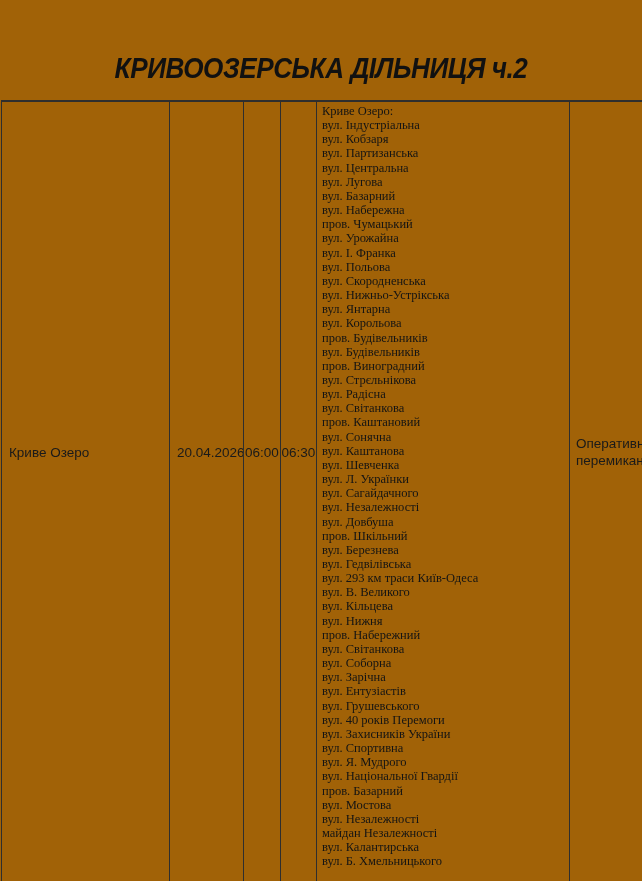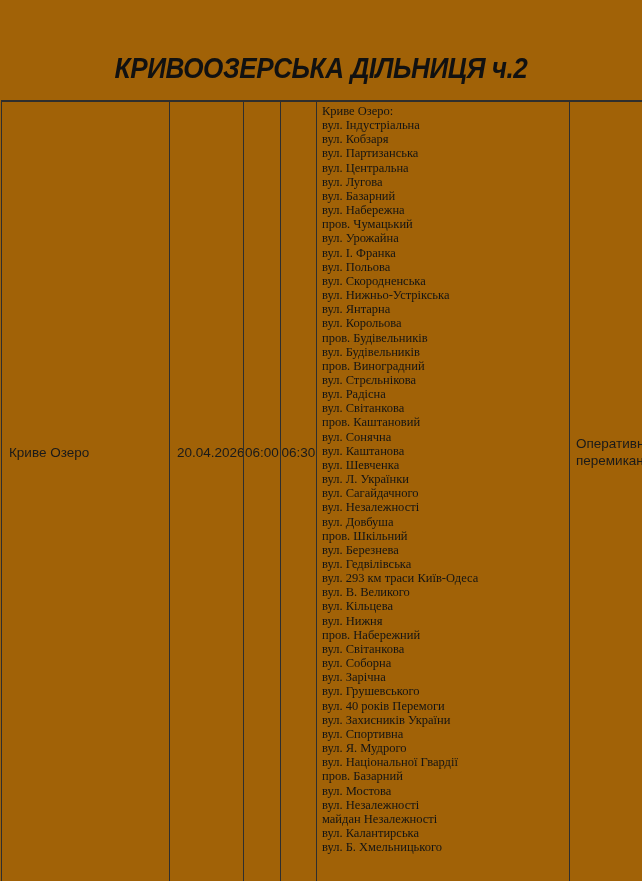--- a/index.html
+++ b/index.html
@@ -124,20 +124,21 @@
           <div class="street-item">вул. Березнева</div>
           <div class="street-item">вул. Гедвілівська</div>
           <div class="street-item">вул. 293 км траси Київ-Одеса</div>
           <div class="street-item">вул. В. Великого</div>
           <div class="street-item">вул. Кільцева</div>
           <div class="street-item">вул. Нижня</div>
           <div class="street-item">пров. Набережний</div>
           <div class="street-item">вул. Світанкова</div>
           <div class="street-item">вул. Соборна</div>
           <div class="street-item">вул. Зарічна</div>
+          <div class="street-item">вул. Ентузіастів</div>
           <div class="street-item">вул. Грушевського</div>
           <div class="street-item">вул. 40 років Перемоги</div>
           <div class="street-item">вул. Захисників України</div>
           <div class="street-item">вул. Спортивна</div>
           <div class="street-item">вул. Я. Мудрого</div>
           <div class="street-item">вул. Національної Гвардії</div>
           <div class="street-item">пров. Базарний</div>
           <div class="street-item">вул. Мостова</div>
           <div class="street-item">вул. Незалежності</div>
           <div class="street-item">майдан Незалежності</div>

